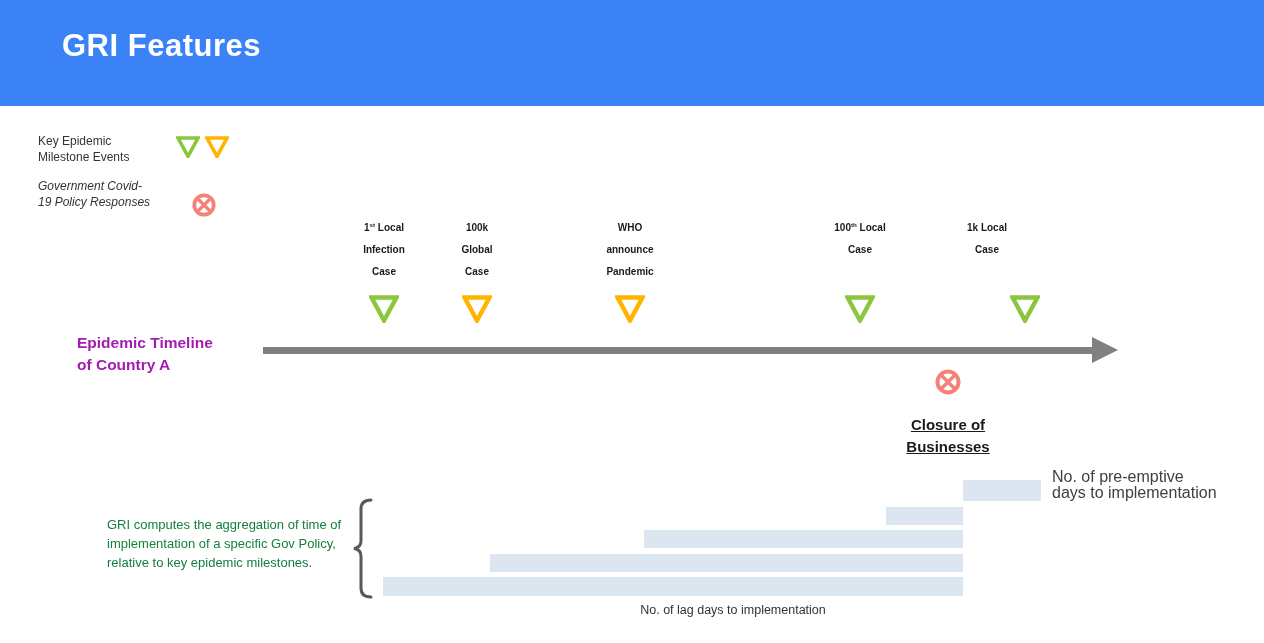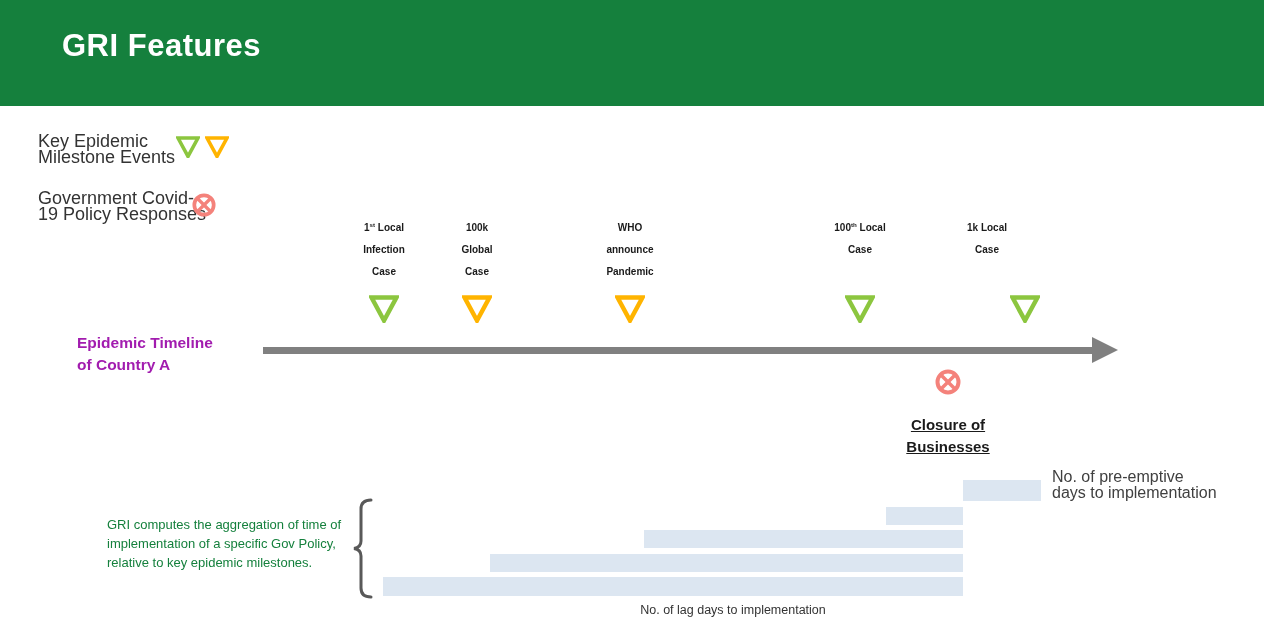--- a/index.html
+++ b/index.html
@@ -1,28 +1,28 @@
 <!DOCTYPE html>
 <html><head>
 <meta charset="utf-8">
 <style>
   html,body{margin:0;padding:0;background:#fff;}
   body{width:1264px;height:643px;position:relative;overflow:hidden;
        font-family:"Liberation Sans",sans-serif;color:#222;}
   .slide{position:absolute;inset:0;background:#fff;}
 
   
-  .header{position:absolute;left:0;top:0;width:1264px;height:106px;background:#15803d;}
+  .header{position:absolute;left:0;top:0;width:1264px;height:106px;background:#3b82f6;}
   .header h1{margin:0;position:absolute;left:62px;top:28px;font-size:31px;font-weight:700;
              color:#fff;letter-spacing:.5px;}
 
   
-  .legend-label{position:absolute;font-size:18px;line-height:16px;white-space:pre-line;color:#333;}
+  .legend-label{position:absolute;font-size:12px;line-height:16px;white-space:pre-line;color:#333;}
   .legend-label.l1{left:38px;top:133px;}
-  .legend-label.l2{left:38px;top:190px;}
+  .legend-label.l2{left:38px;top:178px;font-style:italic;}
   .legend-icons{position:absolute;left:176px;top:136px;display:flex;gap:5px;}
   .legend-policy-icon{position:absolute;left:192px;top:193px;}
 
   
   .milestone-label{position:absolute;top:217px;width:110px;margin-left:-55px;
                    text-align:center;font-size:10px;line-height:22px;font-weight:700;color:#1a1a1a;}
   .milestone-label sup{font-size:.62em;line-height:0;}
   .milestone-marker{position:absolute;top:295px;margin-left:-15px;width:30px;height:28px;}
 
   

